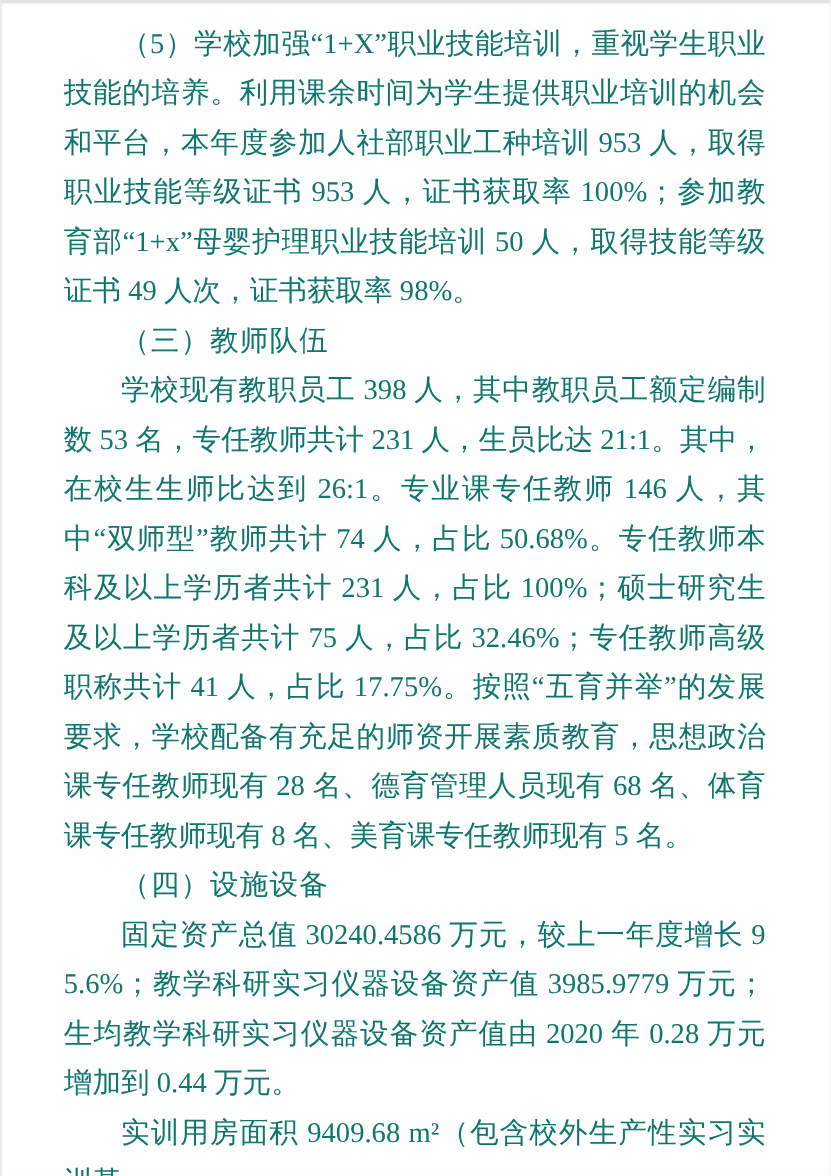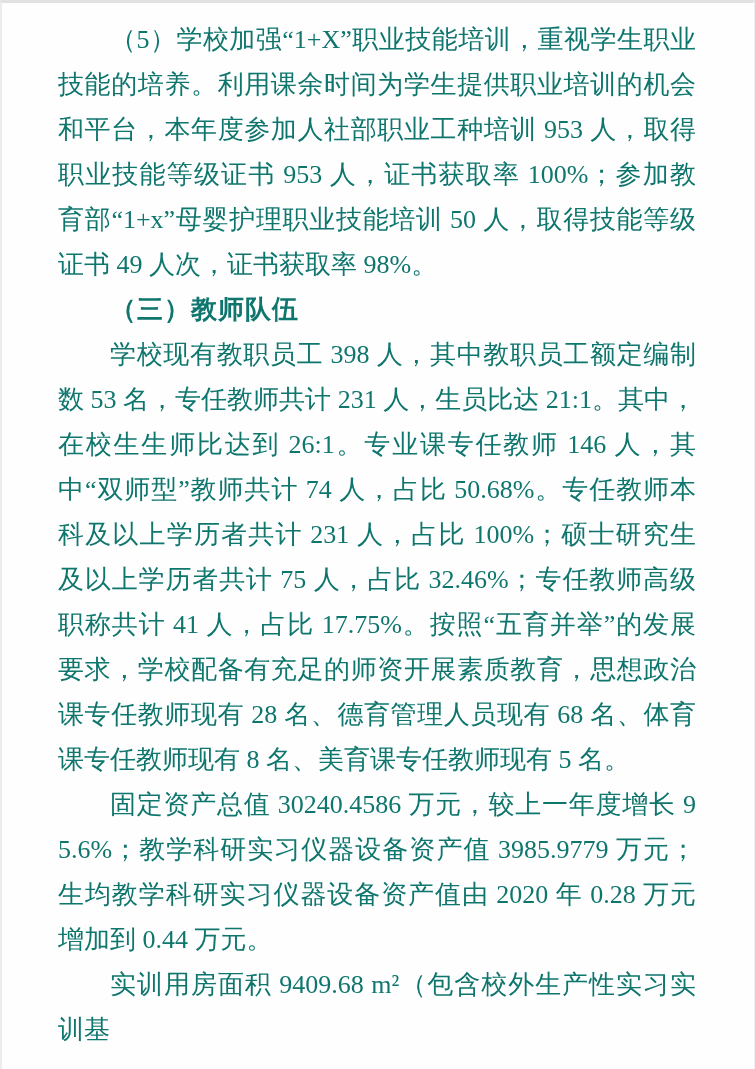--- a/index.html
+++ b/index.html
@@ -25,26 +25,27 @@
     color: #0f766e;
     text-align: justify;
   }
   .page p {
     margin: 0;
     text-indent: 2em;
     word-break: break-all;
   }
   .heading {
     
-    font-weight: bold;
+    font-weight: normal;
     letter-spacing: 1px;
   }
 </style>
 </head>
 <body>
 
 <div class="page">
   <p class="body">（5）学校加强“1+X”职业技能培训，重视学生职业技能的培养。利用课余时间为学生提供职业培训的机会和平台，本年度参加人社部职业工种培训 953 人，取得职业技能等级证书 953 人，证书获取率 100%；参加教育部“1+x”母婴护理职业技能培训 50 人，取得技能等级证书 49 人次，证书获取率 98%。</p>
   <p class="heading">（三）教师队伍</p>
   <p class="body">学校现有教职员工 398 人，其中教职员工额定编制数 53 名，专任教师共计 231 人，生员比达 21:1。其中，在校生生师比达到 26:1。专业课专任教师 146 人，其中“双师型”教师共计 74 人，占比 50.68%。专任教师本科及以上学历者共计 231 人，占比 100%；硕士研究生及以上学历者共计 75 人，占比 32.46%；专任教师高级职称共计 41 人，占比 17.75%。按照“五育并举”的发展要求，学校配备有充足的师资开展素质教育，思想政治课专任教师现有 28 名、德育管理人员现有 68 名、体育课专任教师现有 8 名、美育课专任教师现有 5 名。</p>
+  <p class="heading">（四）设施设备</p>
   <p class="body">固定资产总值 30240.4586 万元，较上一年度增长 95.6%；教学科研实习仪器设备资产值 3985.9779 万元；生均教学科研实习仪器设备资产值由 2020 年 0.28 万元增加到 0.44 万元。</p>
   <p class="body">实训用房面积 9409.68 m²（包含校外生产性实习实训基</p>
 </div>
 
 </body></html>

